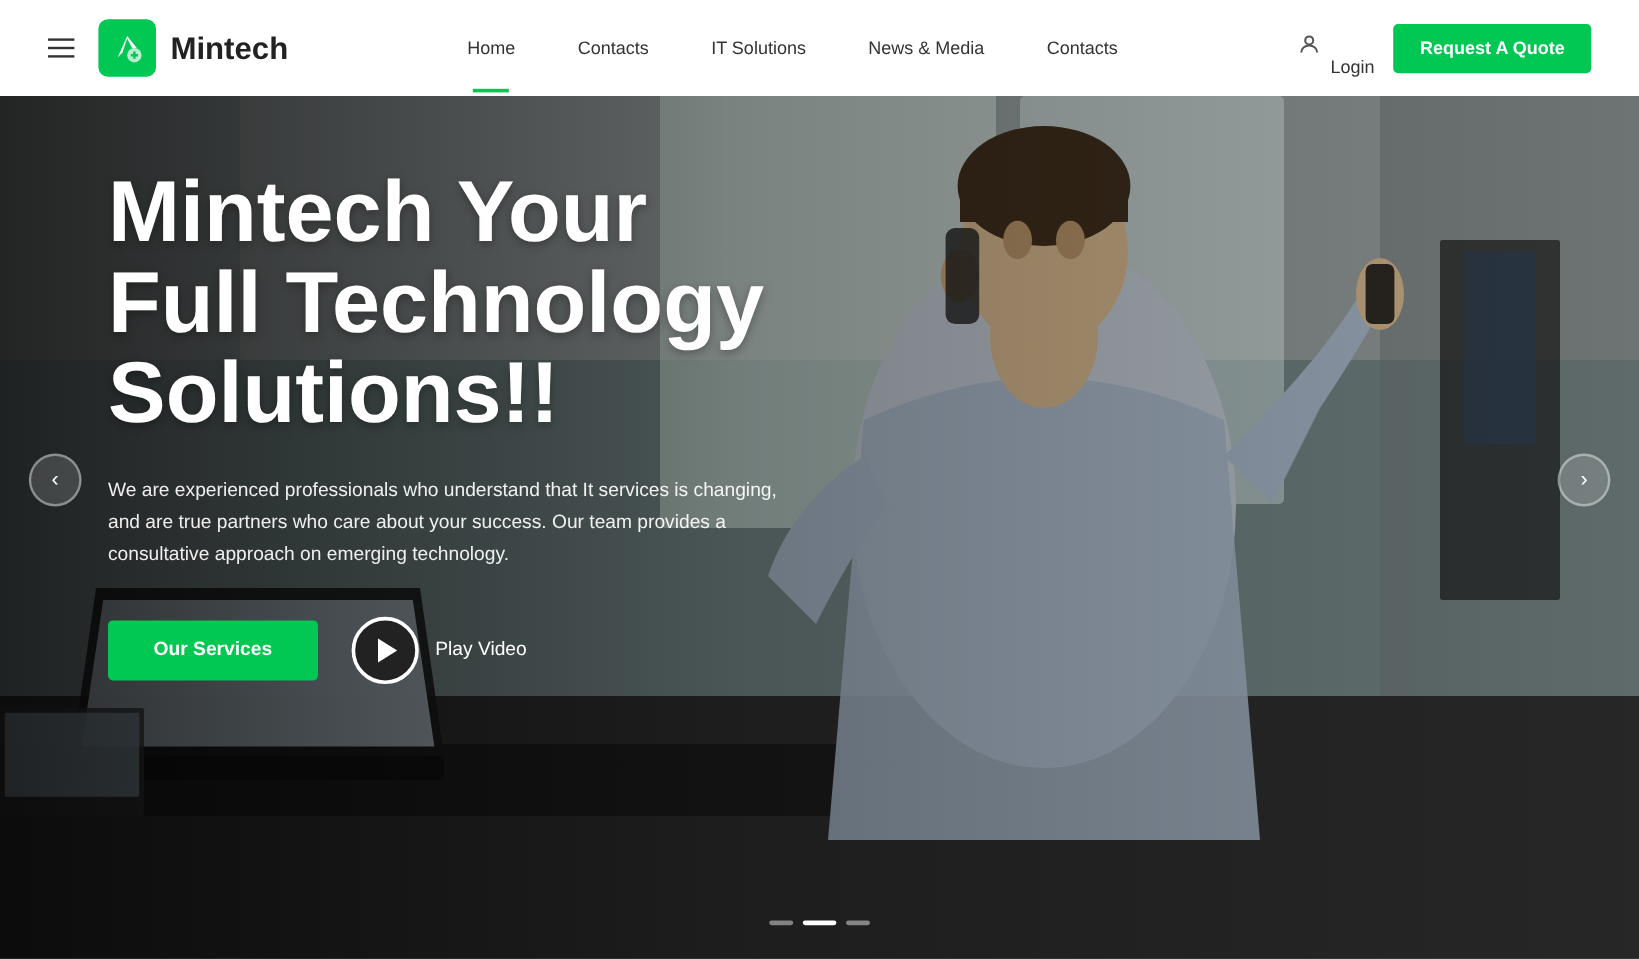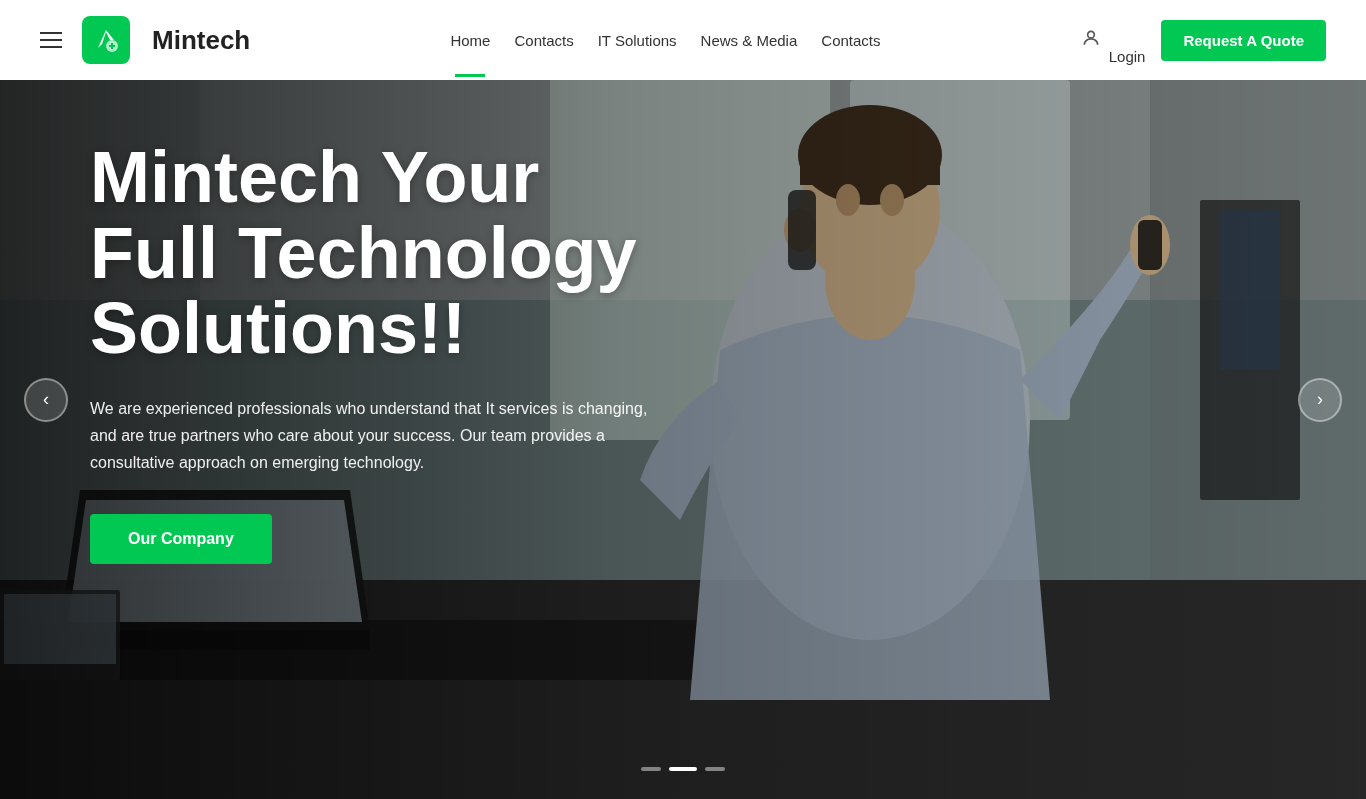--- a/index.html
+++ b/index.html
@@ -30,21 +30,21 @@
     }
     .hamburger-icon span {
       display: block;
       width: 22px;
       height: 2px;
       background: #333;
     }
     .logo-wrapper {
       display: flex;
       align-items: center;
-      gap: 22px;
+      gap: 12px;
     }
     .logo-icon {
       width: 48px;
       height: 48px;
       background: #00c853;
       border-radius: 8px;
       display: flex;
       align-items: center;
       justify-content: center;
     }
@@ -53,21 +53,21 @@
       height: 32px;
     }
     .logo-text {
       font-size: 26px;
       font-weight: 700;
       color: #222;
     }
     .nav-links {
       display: flex;
       align-items: center;
-      gap: 24px;
+      gap: 52px;
     }
     .nav-link {
       font-size: 15px;
       color: #333;
       text-decoration: none;
       font-weight: 500;
       cursor: pointer;
       position: relative;
     }
     .nav-link.active::after {
@@ -351,21 +351,25 @@
   </nav>
 
   <div class="hero-content">
     <h1 class="hero-title">
       <span>Mintech Your</span><br>
       <span>Full Technology</span><br>
       <span>Solutions!!</span>
     </h1>
     <p class="hero-subtitle">We are experienced professionals who understand that It services is changing, and are true partners who care about your success. Our team provides a consultative approach on emerging technology.</p>
     <div class="hero-actions">
-      <button class="services-btn">Our Company</button>
+      <button class="services-btn">Our Services</button>
+      <div class="play-area">
+        <div class="play-btn"></div>
+        <span class="play-text">Play Video</span>
+      </div>
     </div>
   </div>
 
   <div class="carousel-arrow left">
     <span>‹</span>
   </div>
 
   <div class="carousel-arrow right">
     <span>›</span>
   </div>

